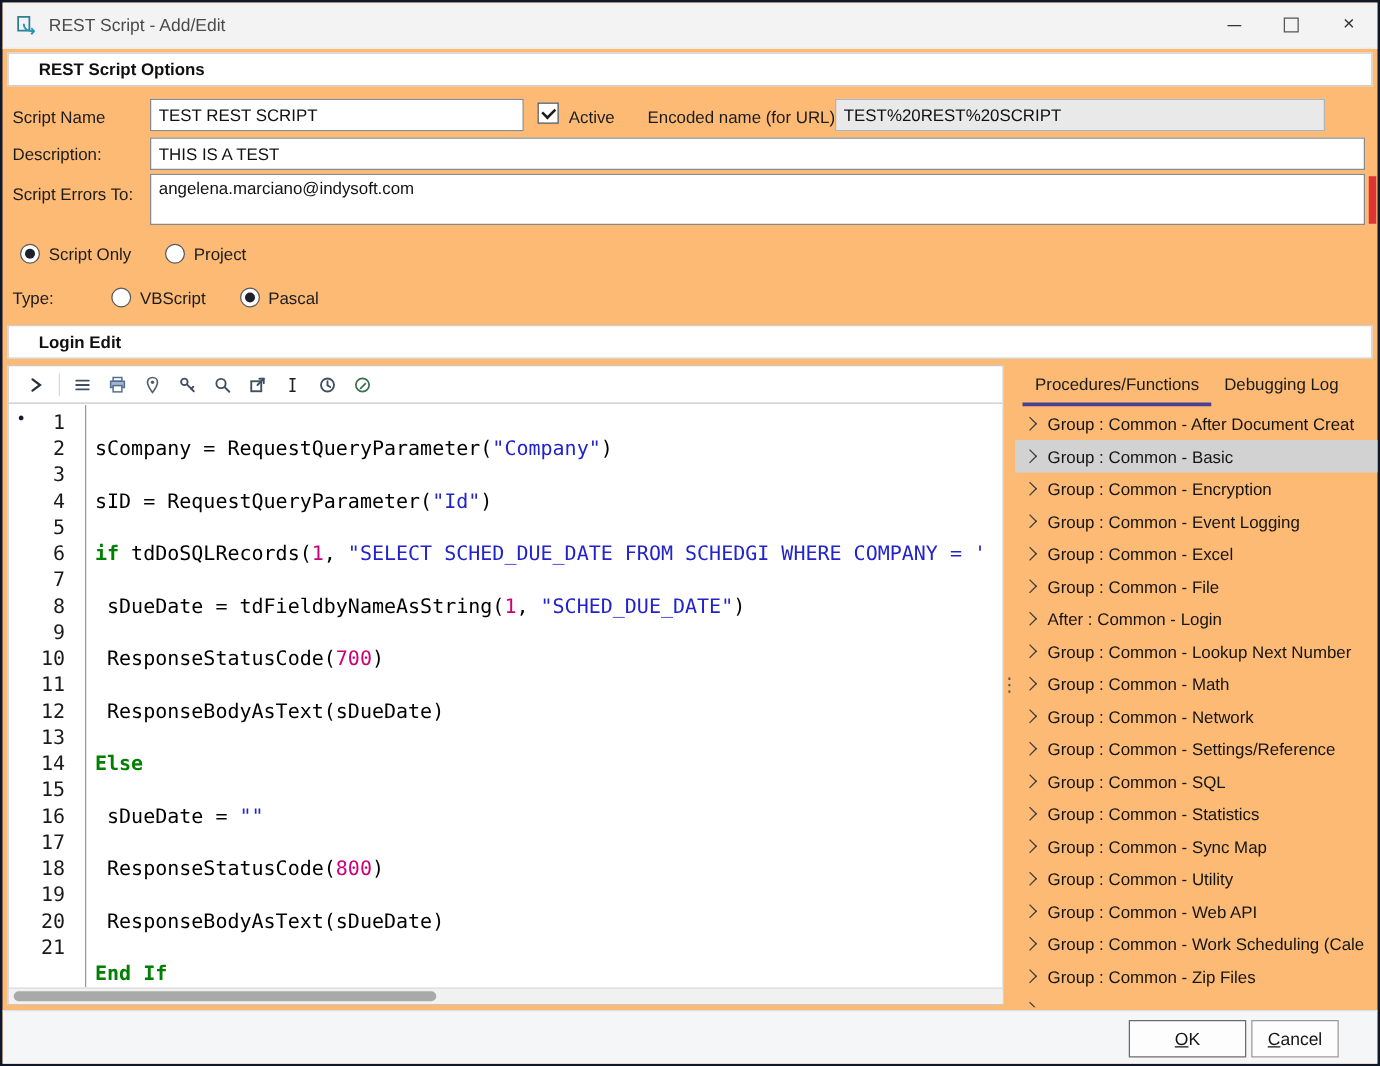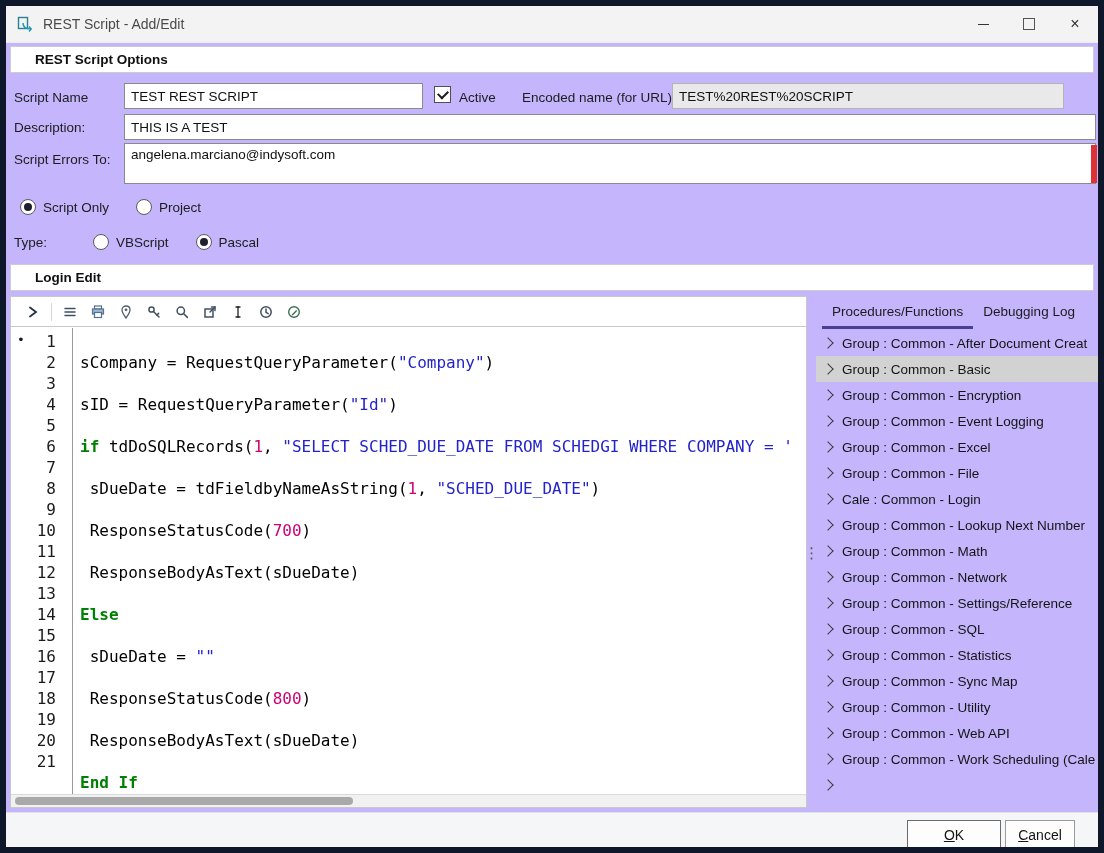--- a/index.html
+++ b/index.html
@@ -1,18 +1,18 @@
 <!DOCTYPE html>
 <html style="--keyword: #008000; --string: #2323cc; --number: #cc0077; --selection: #d2d2d2; --tab_accent: #4a3f92; --required: #dd3333;"><head>
 <meta charset="utf-8">
 <style>
   html,body{margin:0;padding:0;background:#e8e8e8;}
   .window{
     position:relative;width:1104px;height:853px;box-sizing:border-box;
-    border:6px solid #0f172a;background:#c4b5fd;overflow:hidden;
+    border:2px solid #0f172a;background:#fdba74;overflow:hidden;
     font-family:"Liberation Sans",sans-serif;color:#111;
   }
   
   .titlebar{position:absolute;left:0;top:0;right:0;height:36px;background:#f3f3f3;
     display:flex;align-items:center;border-bottom:1px solid #ececec;}
   .app-icon{margin-left:10px;width:18px;height:18px;display:flex;}
   .title-text{margin-left:9px;font-size:14px;color:#4a4a4a;}
   .win-controls{margin-left:auto;display:flex;height:100%;}
   .win-btn{width:46px;height:100%;display:flex;align-items:center;justify-content:center;color:#333;}
   .glyph-min{width:11px;height:0;border-top:1px solid #333;}
@@ -332,21 +332,21 @@
         <div class="group-row">
           <span class="chev"></span>
           <span class="group-label">Group : Common - Excel</span>
         </div>
         <div class="group-row">
           <span class="chev"></span>
           <span class="group-label">Group : Common - File</span>
         </div>
         <div class="group-row">
           <span class="chev"></span>
-          <span class="group-label">Cale : Common - Login</span>
+          <span class="group-label">After : Common - Login</span>
         </div>
         <div class="group-row">
           <span class="chev"></span>
           <span class="group-label">Group : Common - Lookup Next Number</span>
         </div>
         <div class="group-row">
           <span class="chev"></span>
           <span class="group-label">Group : Common - Math</span>
         </div>
         <div class="group-row">
@@ -373,20 +373,24 @@
           <span class="chev"></span>
           <span class="group-label">Group : Common - Utility</span>
         </div>
         <div class="group-row">
           <span class="chev"></span>
           <span class="group-label">Group : Common - Web API</span>
         </div>
         <div class="group-row">
           <span class="chev"></span>
           <span class="group-label">Group : Common - Work Scheduling (Cale</span>
+        </div>
+        <div class="group-row">
+          <span class="chev"></span>
+          <span class="group-label">Group : Common - Zip Files</span>
         </div>
         <div class="group-row">
           <span class="chev"></span>
         </div>
       </div>
   </div>
 
   <div class="footer">
     <div class="btn" id="ok-btn">
       <span class="accel">OK</span>

